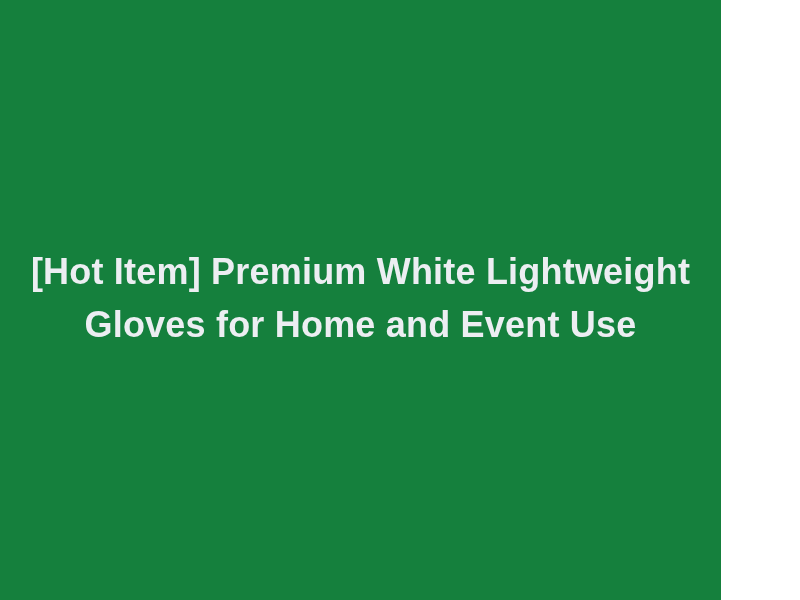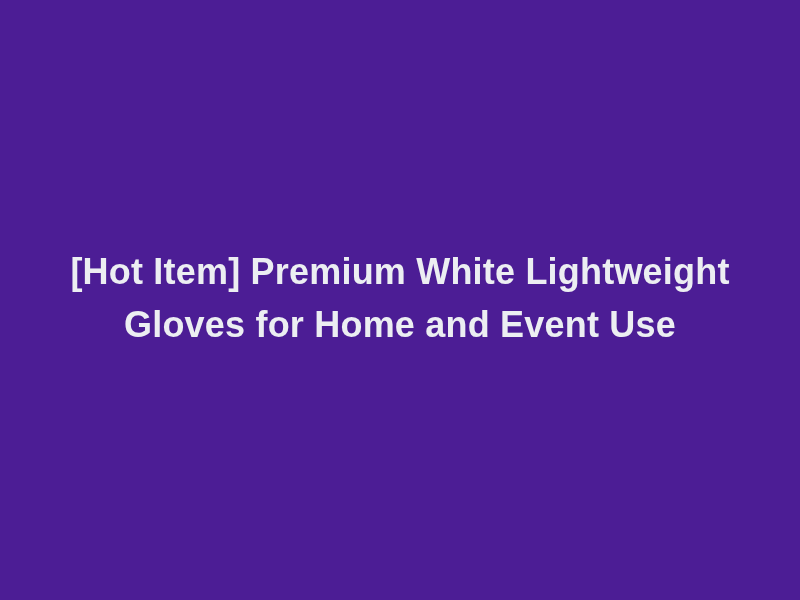--- a/index.html
+++ b/index.html
@@ -7,27 +7,27 @@
     padding: 0;
   }
   body {
     width: 800px;
     height: 600px;
     overflow: hidden;
     font-family: "Liberation Sans", sans-serif;
   }
   .placeholder-card {
     position: relative;
-    width: 800px;
+    width: 721px;
     height: 600px;
     box-sizing: border-box;
     display: flex;
     align-items: center;
     justify-content: center;
-    background-color: #4c1d95;
+    background-color: #15803d;
   }
   .title-block {
     width: 660px;
     margin: 0;
     padding: 0;
     transform: translateY(-2px);
   }
   .title-text {
     display: block;
     margin: 0;

